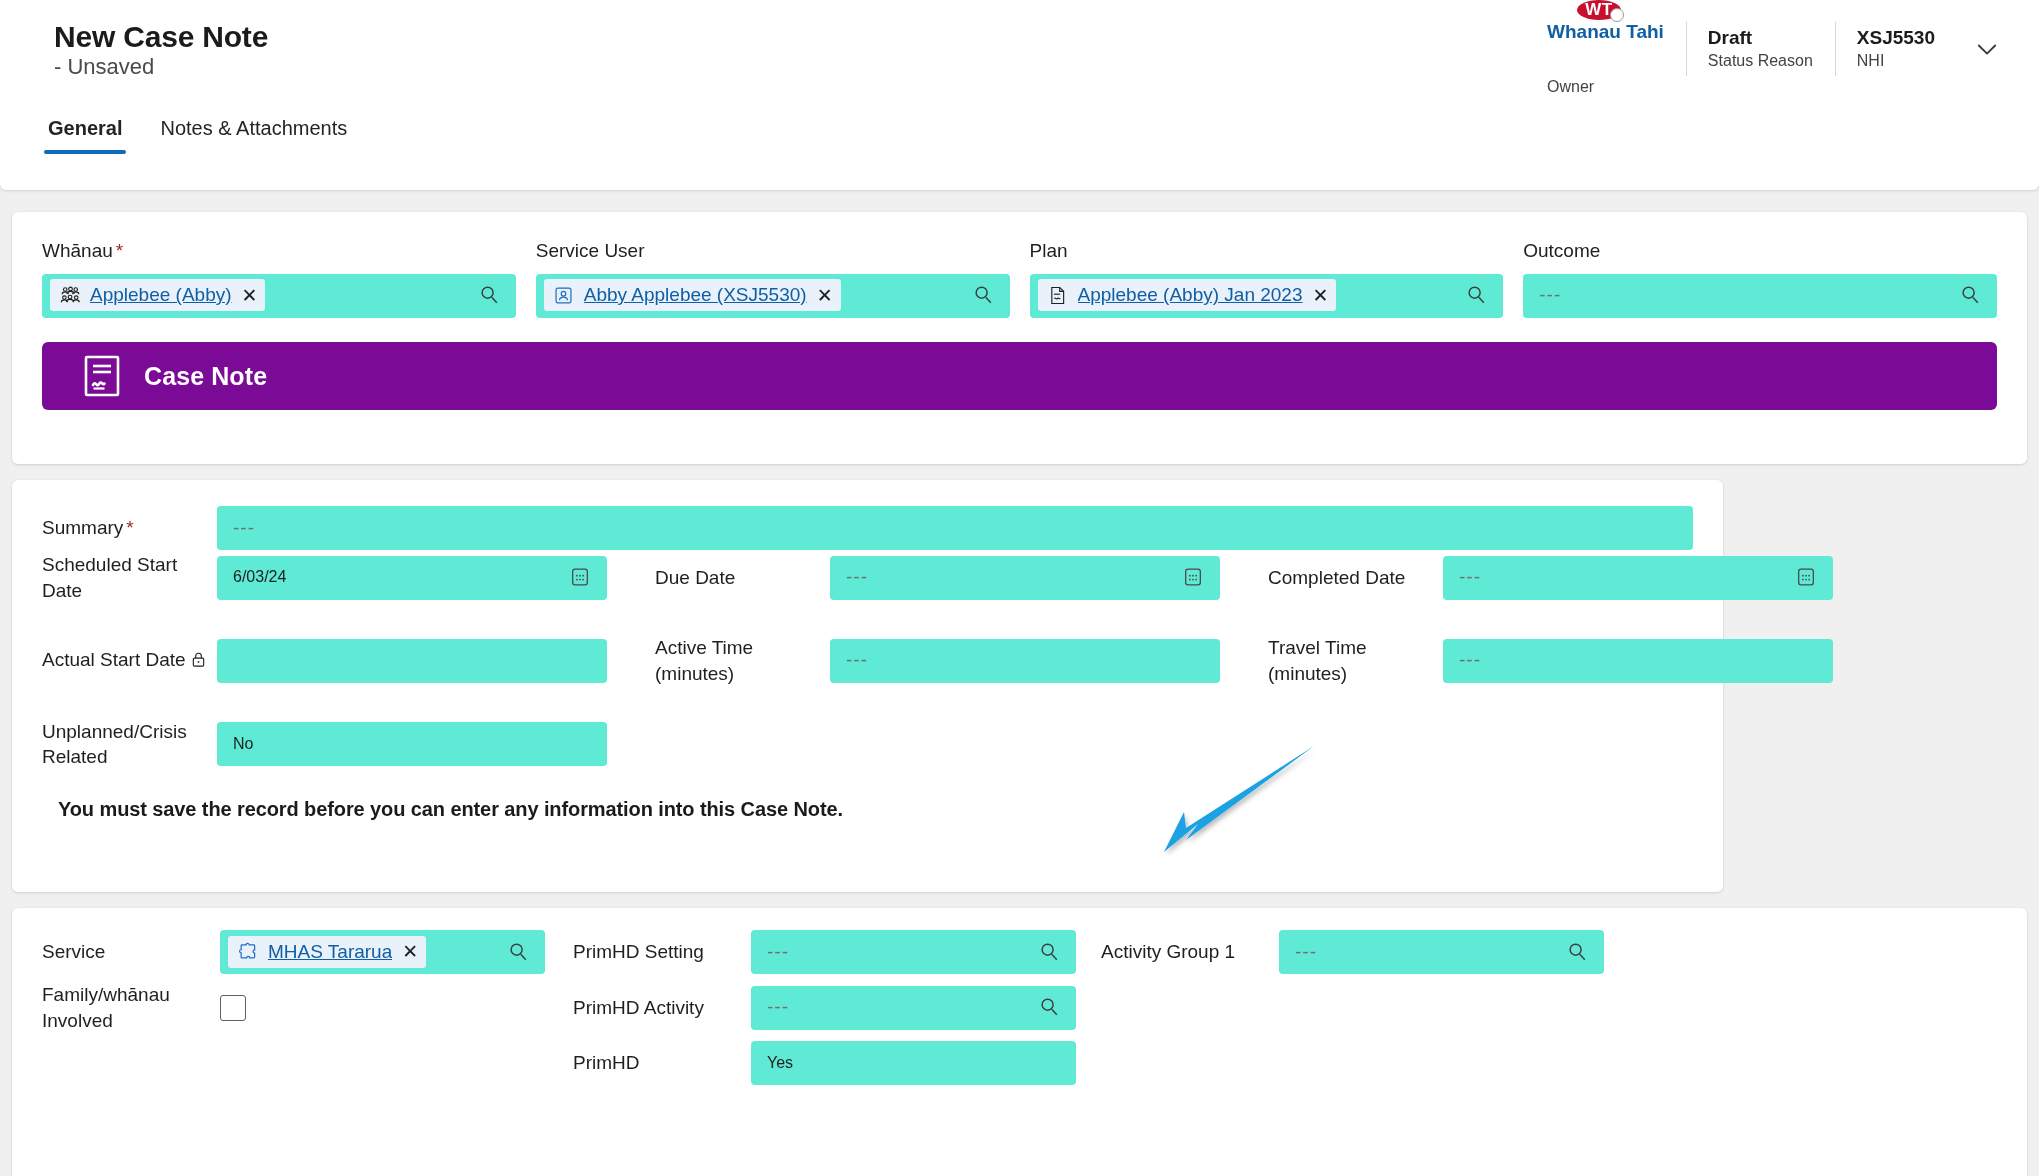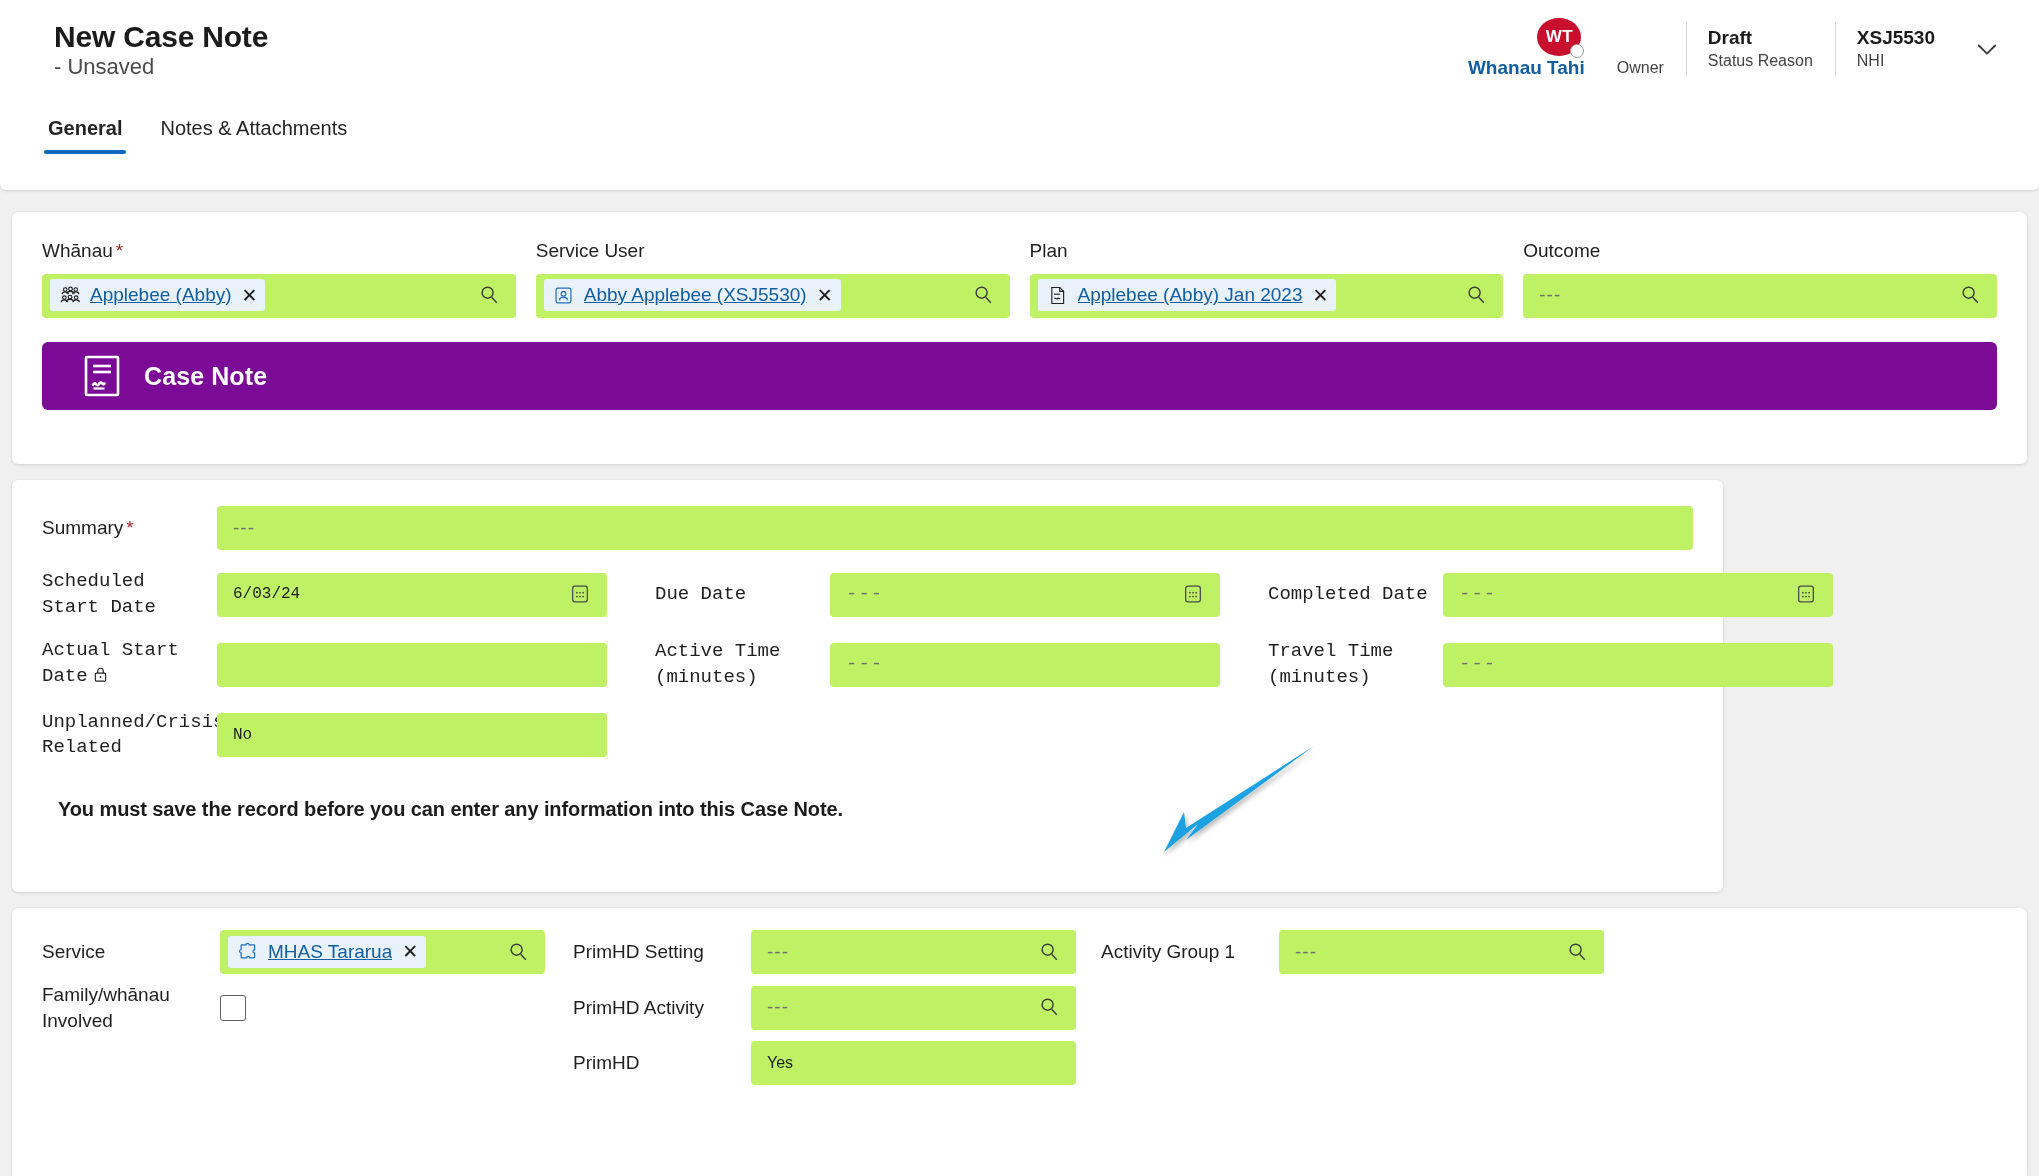--- a/index.html
+++ b/index.html
@@ -68,35 +68,35 @@
   .avatar {
     position: relative; width: 44px; height: 44px; border-radius: 50%;
     background: #c8102e; color: #fff; font-size: 17px; font-weight: bold;
     display: flex; align-items: center; justify-content: center; margin-right: 13px;
     letter-spacing: 0.4px;
   }
   .avatar .presence {
     position: absolute; right: -3px; bottom: -2px; width: 14px; height: 14px;
     border-radius: 50%; background: #fff; border: 1.6px solid #9a9a9a;
   }
-  .owner-text { display: flex; flex-direction: row; justify-content: center; gap: 32px; }
+  .owner-text { display: flex; flex-direction: column; justify-content: center; gap: 32px; }
 
   .chevron-btn {
     display: flex; align-items: center; justify-content: center;
     width: 44px; margin-left: 8px; cursor: pointer; color: #3b3b3b;
   }
 
   
   .lbl {
     font-size: 19px; color: #1f1f1f; line-height: 1.35;
   }
   .req { color: #a4262c; margin-left: 3px; }
 
   .ctrl {
-    background: #bef264; border-radius: 4px; height: 44px;
+    background: #5eead4; border-radius: 4px; height: 44px;
     display: flex; align-items: center; position: relative;
     border-bottom: 1px solid transparent;
   }
   .placeholder { color: #707070; font-size: 19px; padding-left: 16px; letter-spacing: 1px; }
   .value { color: #1f1f1f; font-size: 16px; padding-left: 16px; }
 
   .search-icon, .cal-icon {
     position: absolute; right: 14px; top: 50%; transform: translateY(-50%);
     width: 26px; height: 26px; display: flex; align-items: center; justify-content: center;
     cursor: pointer;
@@ -139,24 +139,24 @@
   .banner-text { color: #ffffff; font-size: 25px; font-weight: bold; letter-spacing: 0.1px; }
 
   
   .summary-row {
     position: absolute; left: 30px; top: 26px; right: 30px; display: flex; align-items: center;
   }
   .summary-row .lbl { width: 175px; flex: 0 0 auto; }
   .summary-row .ctrl { flex: 1 1 auto; }
 
   .grid3 {
-    position: absolute; left: 30px; right: 30px; top: 89px;
+    position: absolute; left: 30px; right: 30px; top: 72px;
     display: grid;
     grid-template-columns: 175px 390px 48px 175px 390px 48px 175px 390px;
-    row-gap: 18px; align-items: center; font-family: Liberation Mono, monospace;
+    row-gap: 32px; align-items: center;
   }
   .grid3 .lbl { padding-right: 10px; }
   .lock-icon { display: inline-block; vertical-align: -2px; margin-left: 5px; }
   .lock-icon svg { width: 15px; height: 17px; }
 
   .warn-text {
     position: absolute; left: 30px; top: 318px;
     font-size: 20px; font-weight: bold; color: #1b1b1b; letter-spacing: -0.1px; margin-left: 16px;
   }
 

